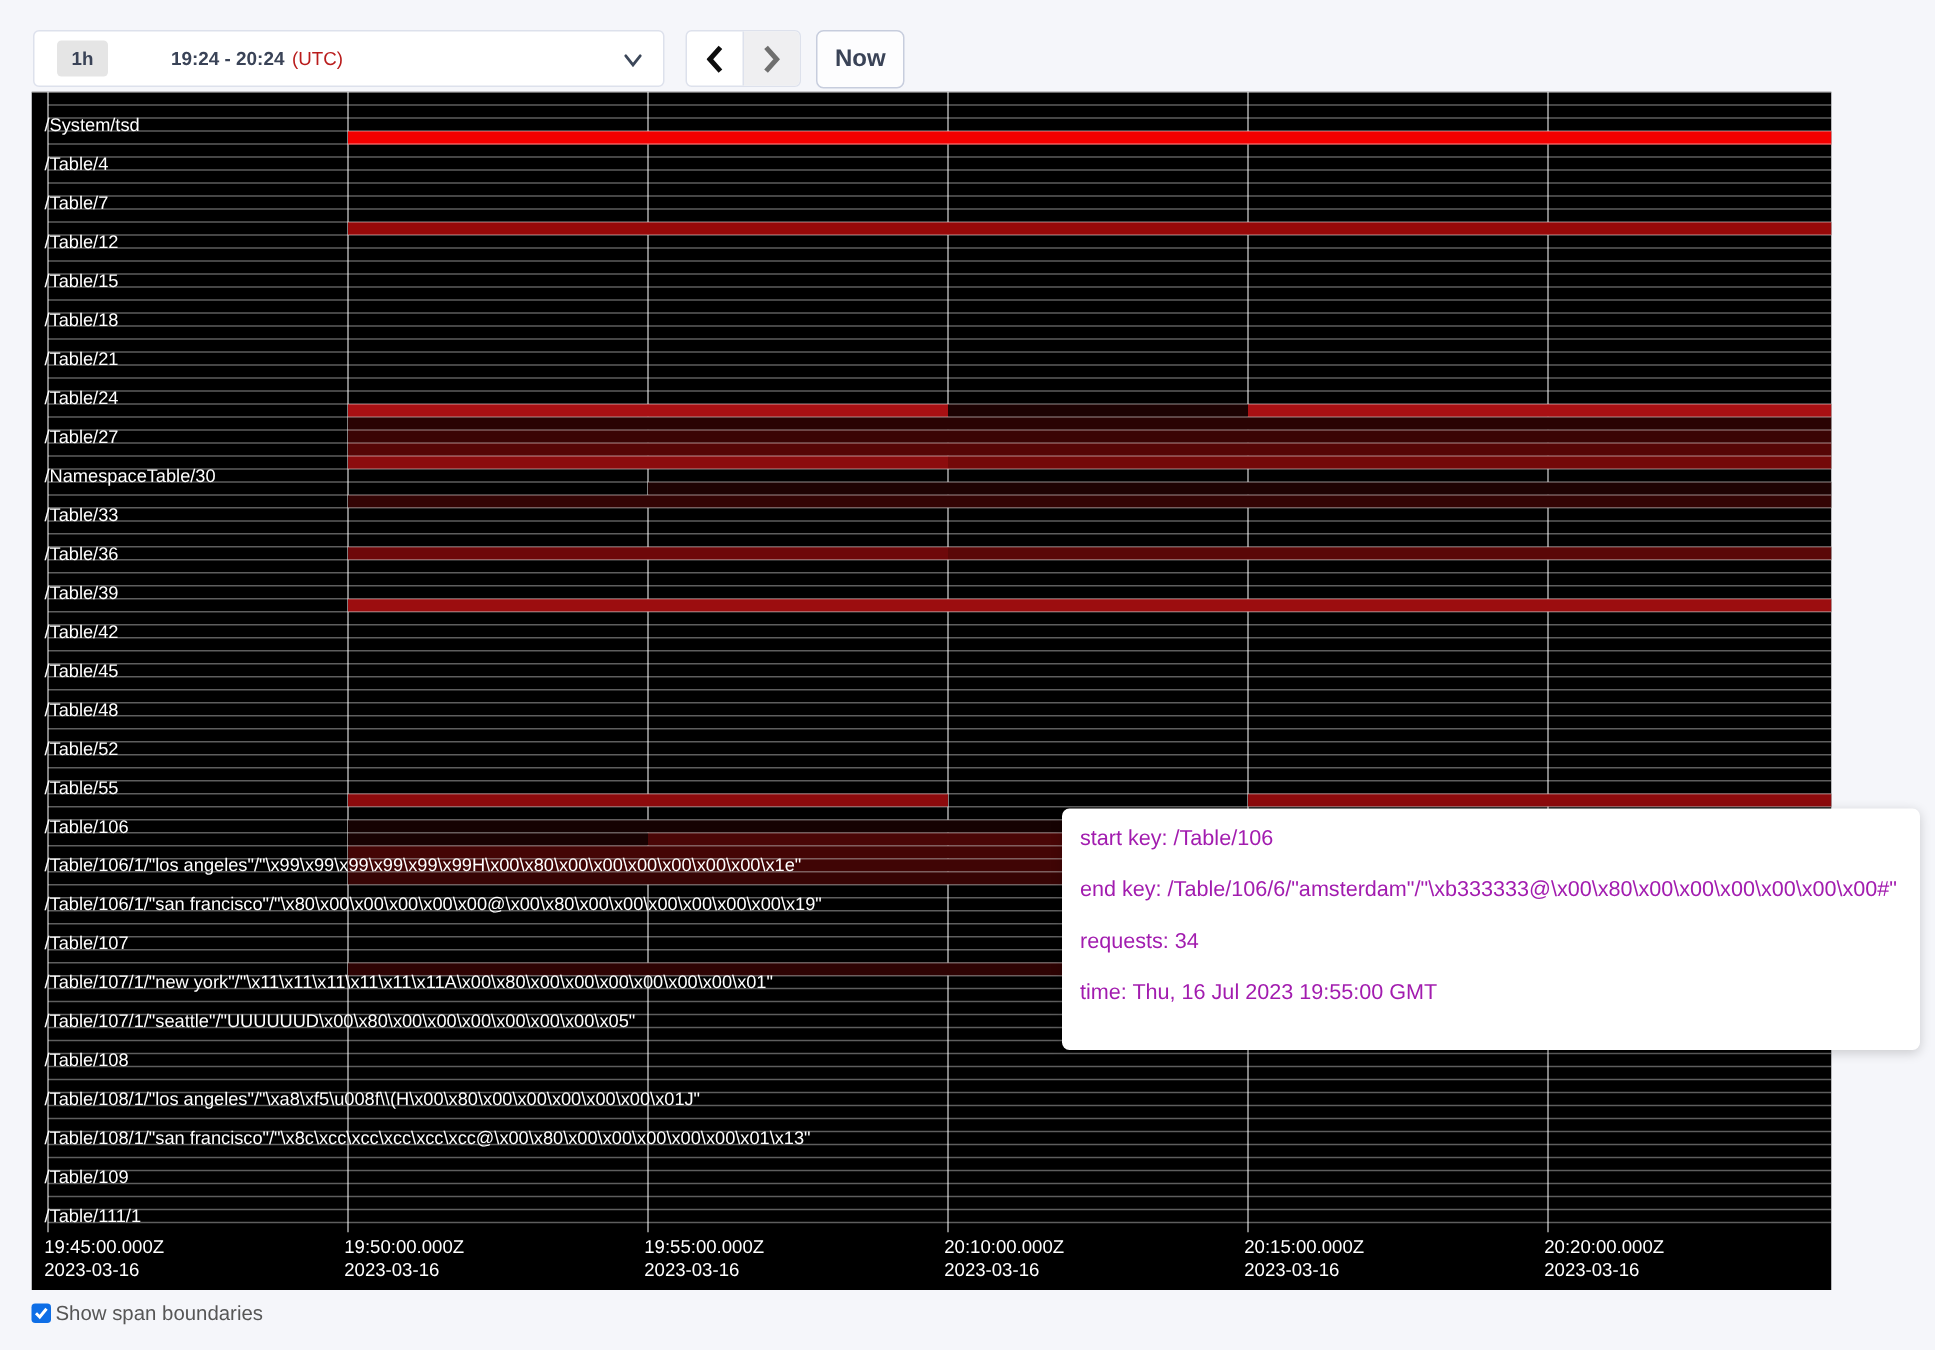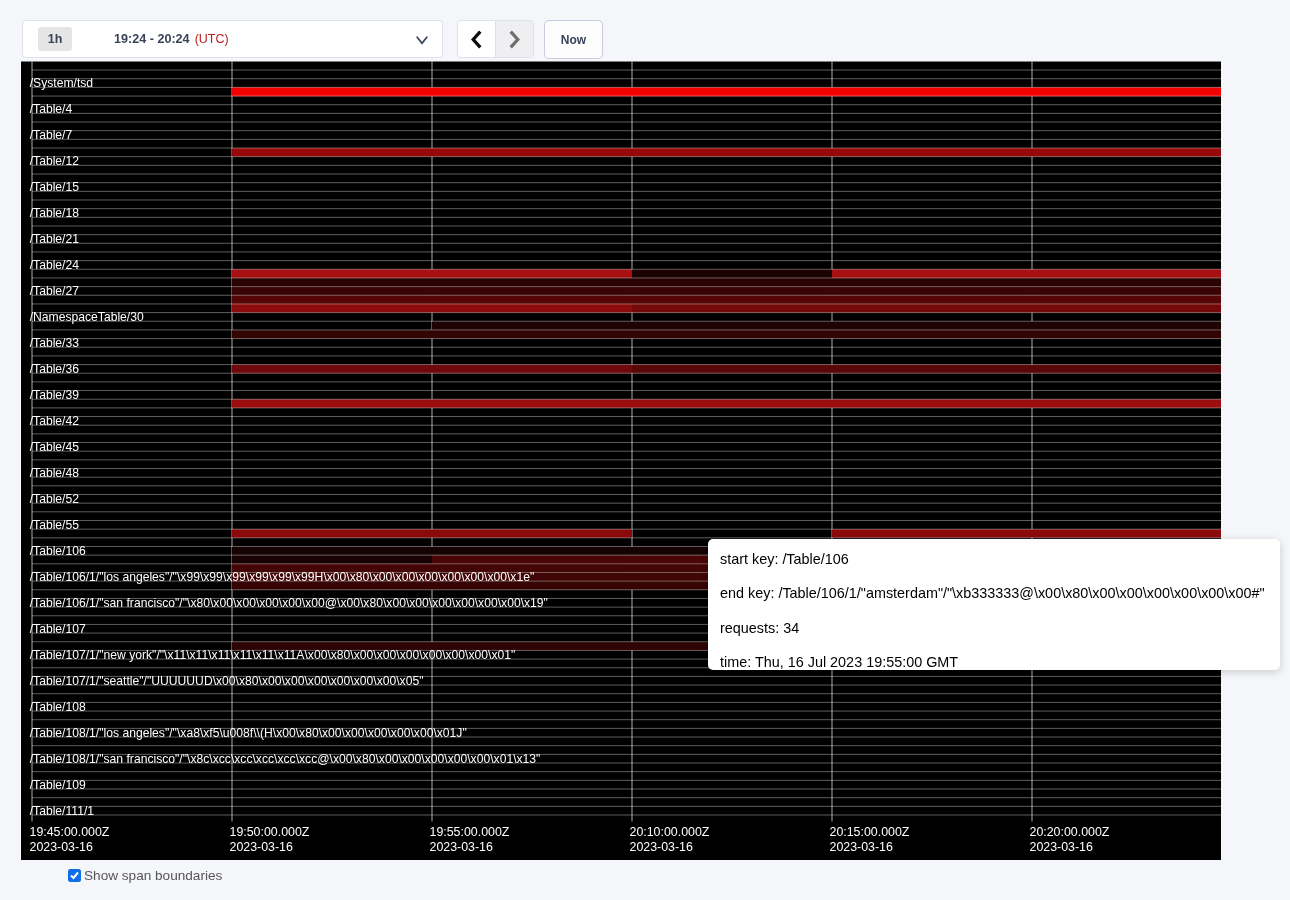--- a/index.html
+++ b/index.html
@@ -4,25 +4,25 @@
 html,body{margin:0;padding:0;width:1290px;height:900px;background:#f5f6fa;overflow:hidden;}
 body{font-family:"Liberation Sans",sans-serif;position:relative;}
 .select{position:absolute;left:22px;top:20px;width:421px;height:38px;background:#fff;border:1px solid #dde1ec;border-radius:4px;box-sizing:border-box;}
 .badge{position:absolute;left:15px;top:6px;width:34px;height:24px;background:#e5e5e5;border-radius:3px;color:#3a4357;font-weight:bold;font-size:12.5px;display:flex;align-items:center;justify-content:center;}
 .trange{position:absolute;left:62px;top:0;height:36px;display:flex;align-items:center;font-size:12.6px;color:#3a4357;font-weight:bold;margin-left:29px;}
 .trange .utc{font-weight:normal;color:#b91c1c;margin-left:5px;font-size:12.5px;}
 .selchev{position:absolute;right:14px;top:15px;}
 .bgroup{position:absolute;left:457px;top:20px;width:77px;height:38px;border:1px solid #dde1ec;border-radius:4px;box-sizing:border-box;background:#fff;display:flex;}
 .bgroup .b1{width:38px;height:100%;display:flex;align-items:center;justify-content:center;border-right:1px solid #dde1ec;box-sizing:border-box;}
 .bgroup .b2{width:37px;height:100%;background:#efeff1;display:flex;align-items:center;justify-content:center;border-radius:0 3px 3px 0;}
-.now{position:absolute;left:544px;top:20px;width:59px;height:39px;background:#fdfdfe;border:1px solid #c7cddd;border-radius:5px;box-sizing:border-box;color:#3a4357;font-weight:bold;font-size:12px;display:flex;align-items:center;justify-content:center;}
+.now{position:absolute;left:544px;top:20px;width:59px;height:39px;background:#fdfdfe;border:1px solid #c7cddd;border-radius:5px;box-sizing:border-box;color:#3a4357;font-weight:bold;font-size:16px;display:flex;align-items:center;justify-content:center;}
 .heat{position:absolute;left:21px;top:61px;width:1200px;height:599px;}
-.tip{position:absolute;left:708px;top:539px;width:572px;height:131px;background:#fff;border-radius:5px;box-shadow:0 2px 8px rgba(0,0,0,0.18);box-sizing:border-box;padding:3px 12px;font-size:14.4px;color:#000000;}
+.tip{position:absolute;left:708px;top:539px;width:572px;height:161px;background:#fff;border-radius:5px;box-shadow:0 2px 8px rgba(0,0,0,0.18);box-sizing:border-box;padding:3px 12px;font-size:14.4px;color:#a21caf;}
 .tip div{height:34.3px;line-height:34.3px;white-space:nowrap;}
-.cbrow{position:absolute;left:21px;top:868px;display:flex;align-items:center;margin-left:47px;}
+.cbrow{position:absolute;left:21px;top:868px;display:flex;align-items:center;}
 .cbox{width:13px;height:13px;background:#0e6ee6;border-radius:2.5px;display:flex;align-items:center;justify-content:center;}
 .cbtext{margin-left:3px;font-size:13.6px;color:#565656;}
 </style></head>
 <body>
 <div class="select">
   <div class="badge">1h</div>
   <div class="trange">19:24&nbsp;-&nbsp;20:24<span class="utc">(UTC)</span></div>
   <svg class="selchev" width="12" height="9" viewBox="0 0 12 9">
       <path d="M1.2 1.2 L6 7.3 L10.8 1.2" fill="none" stroke="#3c4759" stroke-width="1.8" stroke-linecap="round"></path>
     </svg>
@@ -205,21 +205,21 @@
 <text x="608.5" y="774.5">20:10:00.000Z</text>
 <text x="608.5" y="789.5">2023-03-16</text>
 <text x="808.5" y="774.5">20:15:00.000Z</text>
 <text x="808.5" y="789.5">2023-03-16</text>
 <text x="1008.5" y="774.5">20:20:00.000Z</text>
 <text x="1008.5" y="789.5">2023-03-16</text>
 </g>
 </svg></div>
 <div class="tip">
   <div>start key: /Table/106</div>
-  <div>end key: /Table/106/1/"amsterdam"/"\xb333333@\x00\x80\x00\x00\x00\x00\x00\x00#"</div>
+  <div>end key: /Table/106/6/"amsterdam"/"\xb333333@\x00\x80\x00\x00\x00\x00\x00\x00#"</div>
   <div>requests: 34</div>
   <div>time: Thu, 16 Jul 2023 19:55:00 GMT</div>
 </div>
 <div class="cbrow">
   <div class="cbox">
       <svg width="11" height="11" viewBox="0 0 11 11">
         <path d="M2 5.5 L4.5 8 L9 2.5" fill="none" stroke="#fff" stroke-width="2"></path>
       </svg>
     </div>
   <div class="cbtext">Show span boundaries</div>

